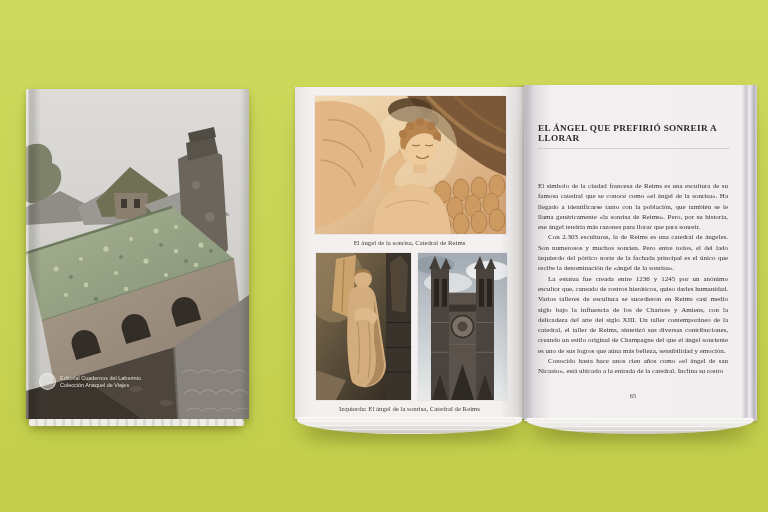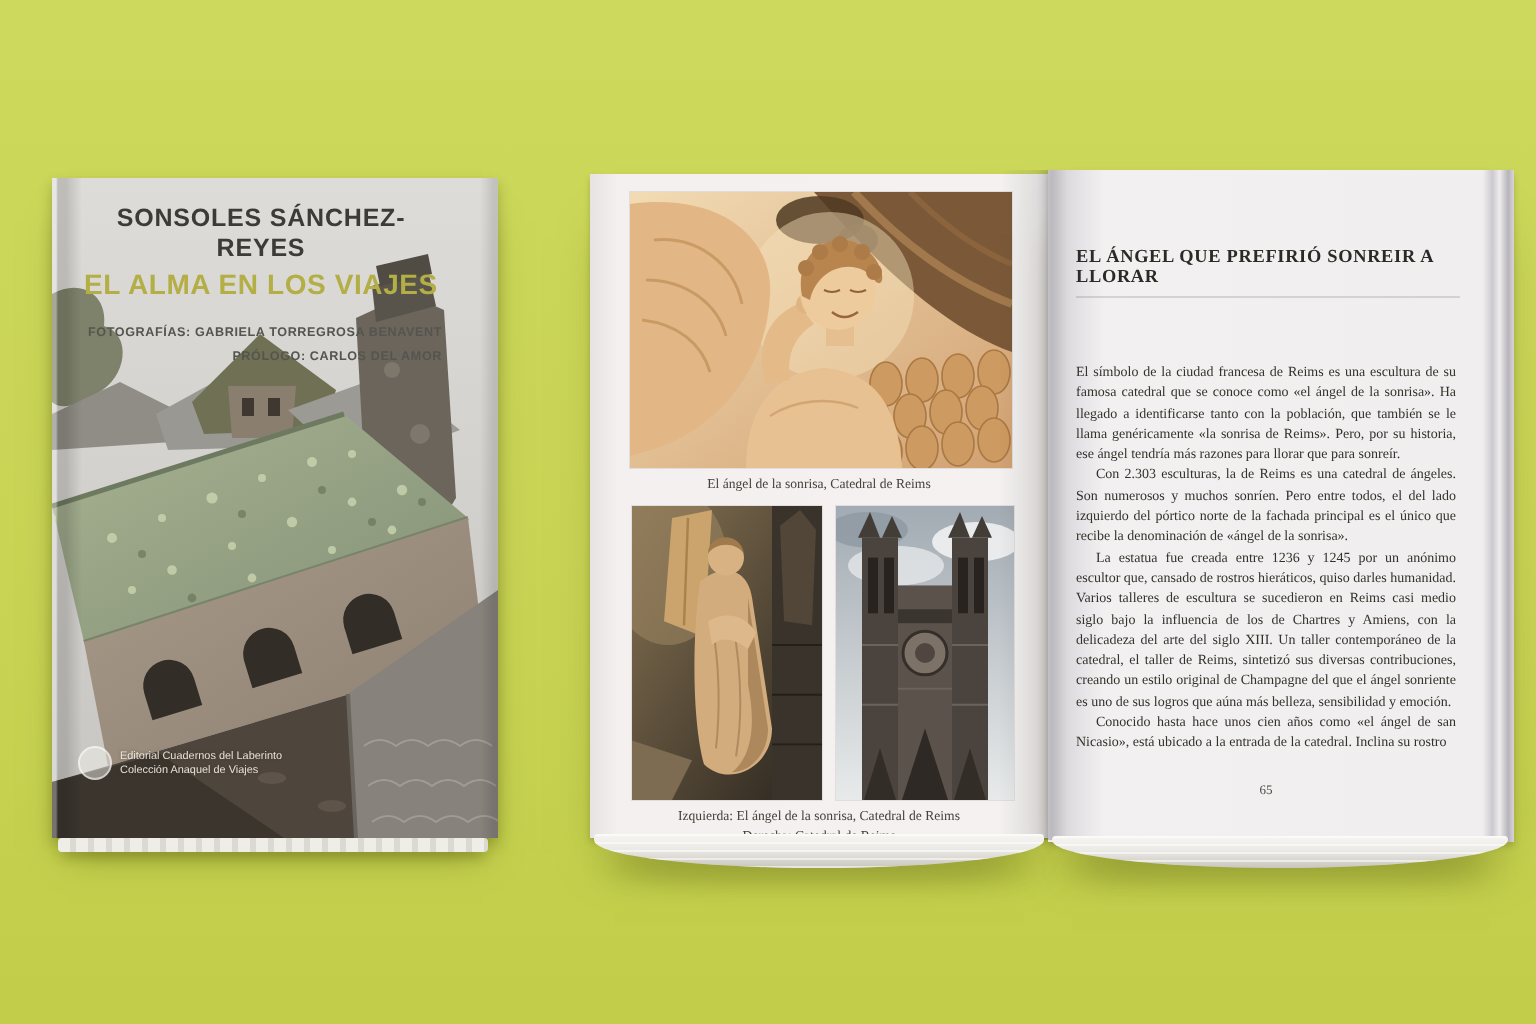--- a/index.html
+++ b/index.html
@@ -152,28 +152,20 @@
         <g stroke="#a09b95" stroke-width="1" fill="none">
           <path d="M156,284 q8,-6 16,0 q8,-6 16,0 q8,-6 16,0 q8,-6 16,0"></path>
           <path d="M158,304 q8,-6 16,0 q8,-6 16,0 q8,-6 16,0 q8,-6 16,0"></path>
           <path d="M160,322 q8,-6 16,0 q8,-6 16,0 q8,-6 16,0 q8,-6 16,0"></path>
         </g>
         <polygon points="0,302 54,288 116,330 0,330" fill="#3b352e"></polygon>
       </svg>
       <div class="cover-shade"></div>
     </div>
 
-    <div class="cover-text">
-      <div class="cover-author">SONSOLES SÁNCHEZ-REYES</div>
-      <div class="cover-title">EL ALMA EN LOS VIAJES</div>
-      <div class="cover-credits">
-        <div>FOTOGRAFÍAS: GABRIELA TORREGROSA BENAVENT</div>
-        <div>PRÓLOGO: CARLOS DEL AMOR</div>
-      </div>
-    </div>
 
     <div class="publisher">
       <div class="pub-seal"></div>
       <div class="pub-lines">
         <div>Editorial Cuadernos del Laberinto</div>
         <div>Colección Anaquel de Viajes</div>
       </div>
     </div>
   </div>
   <div class="deckle"></div>

